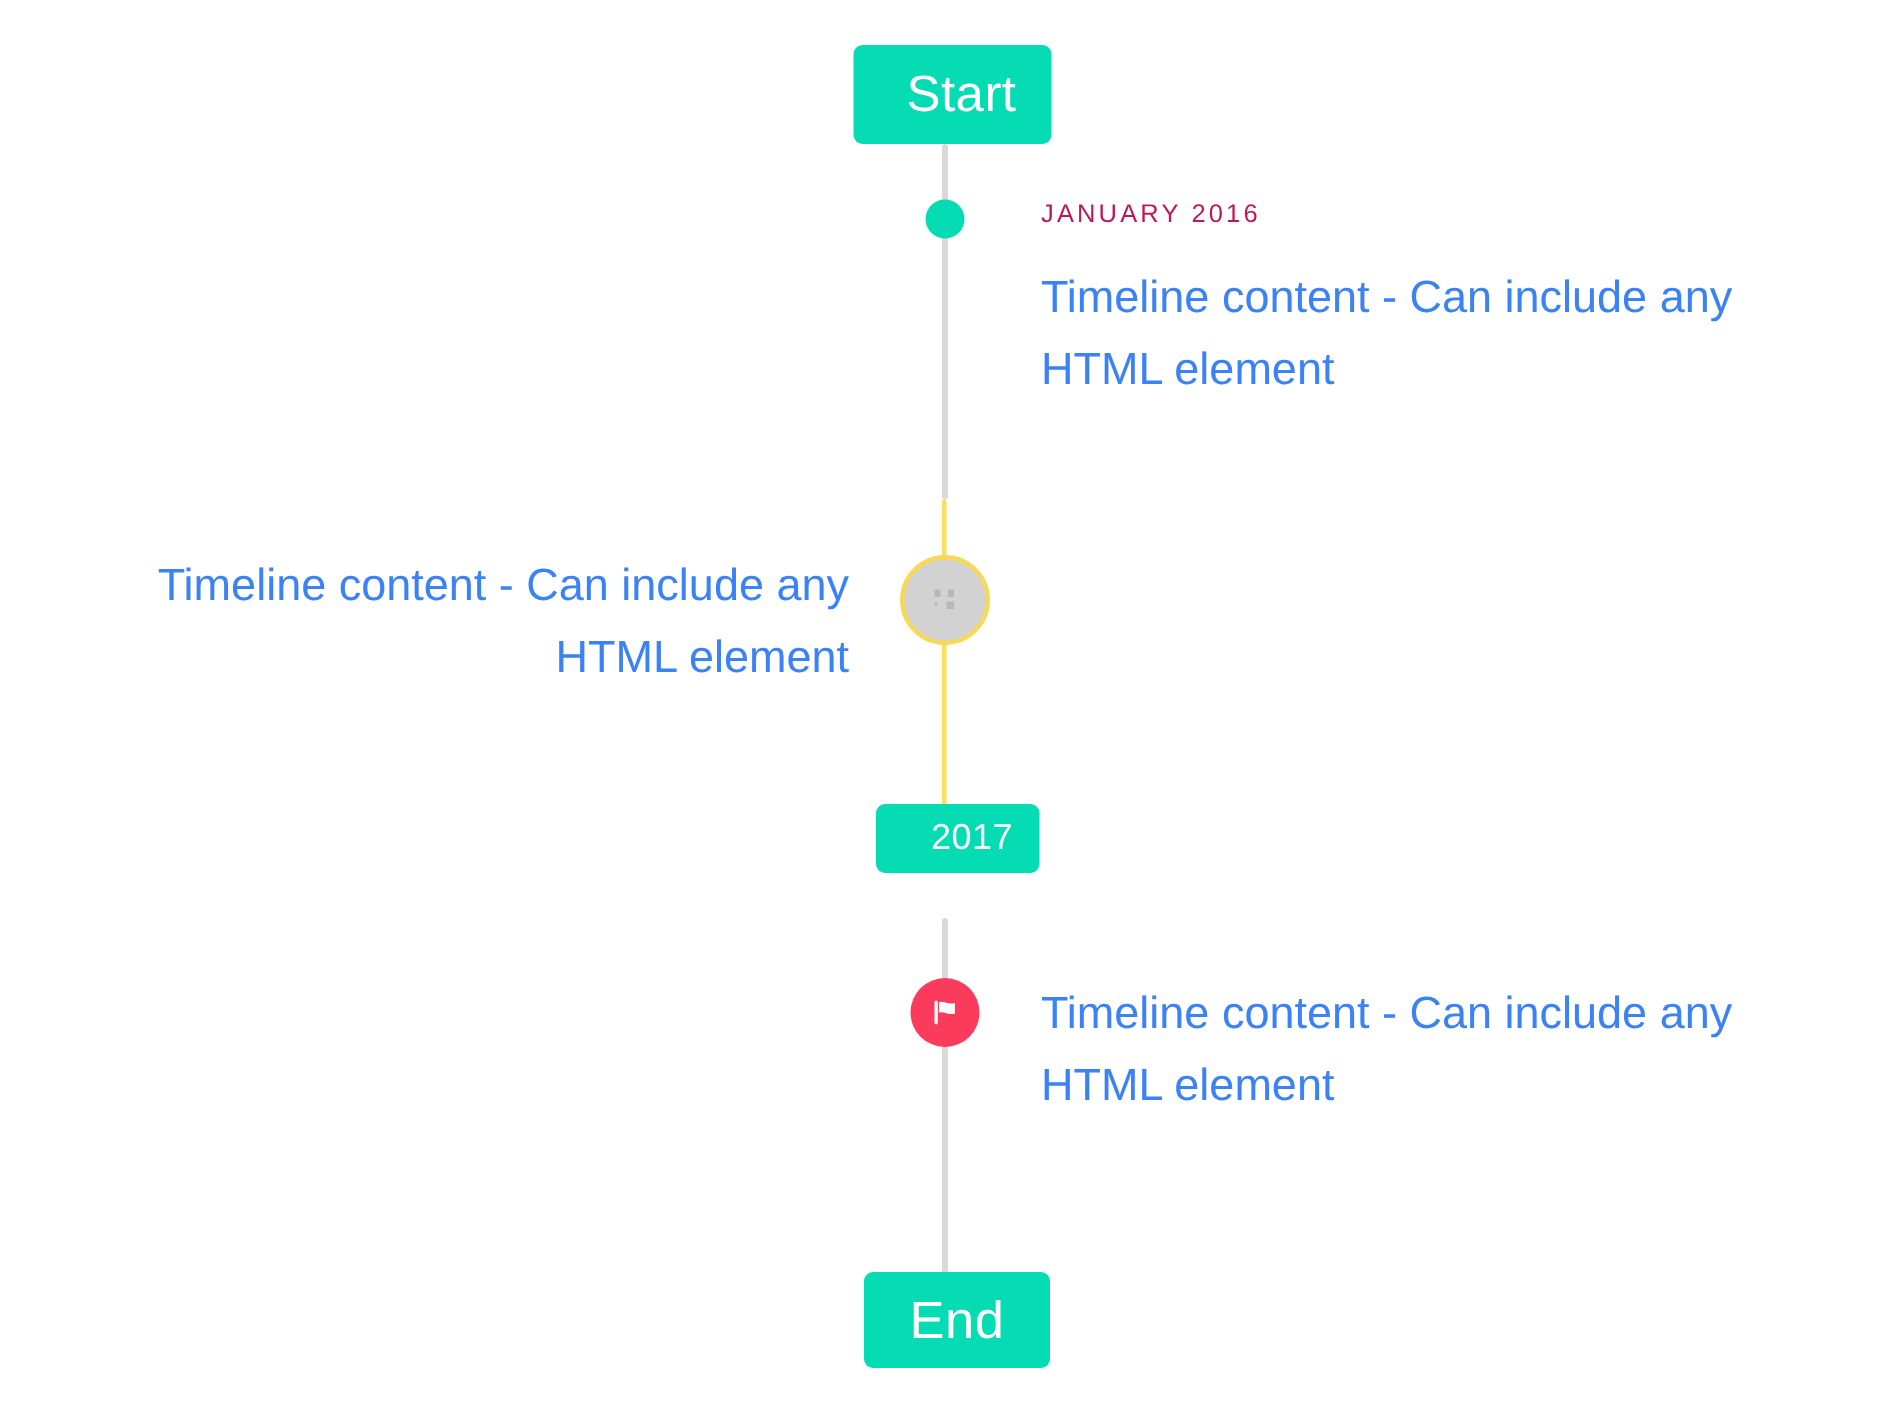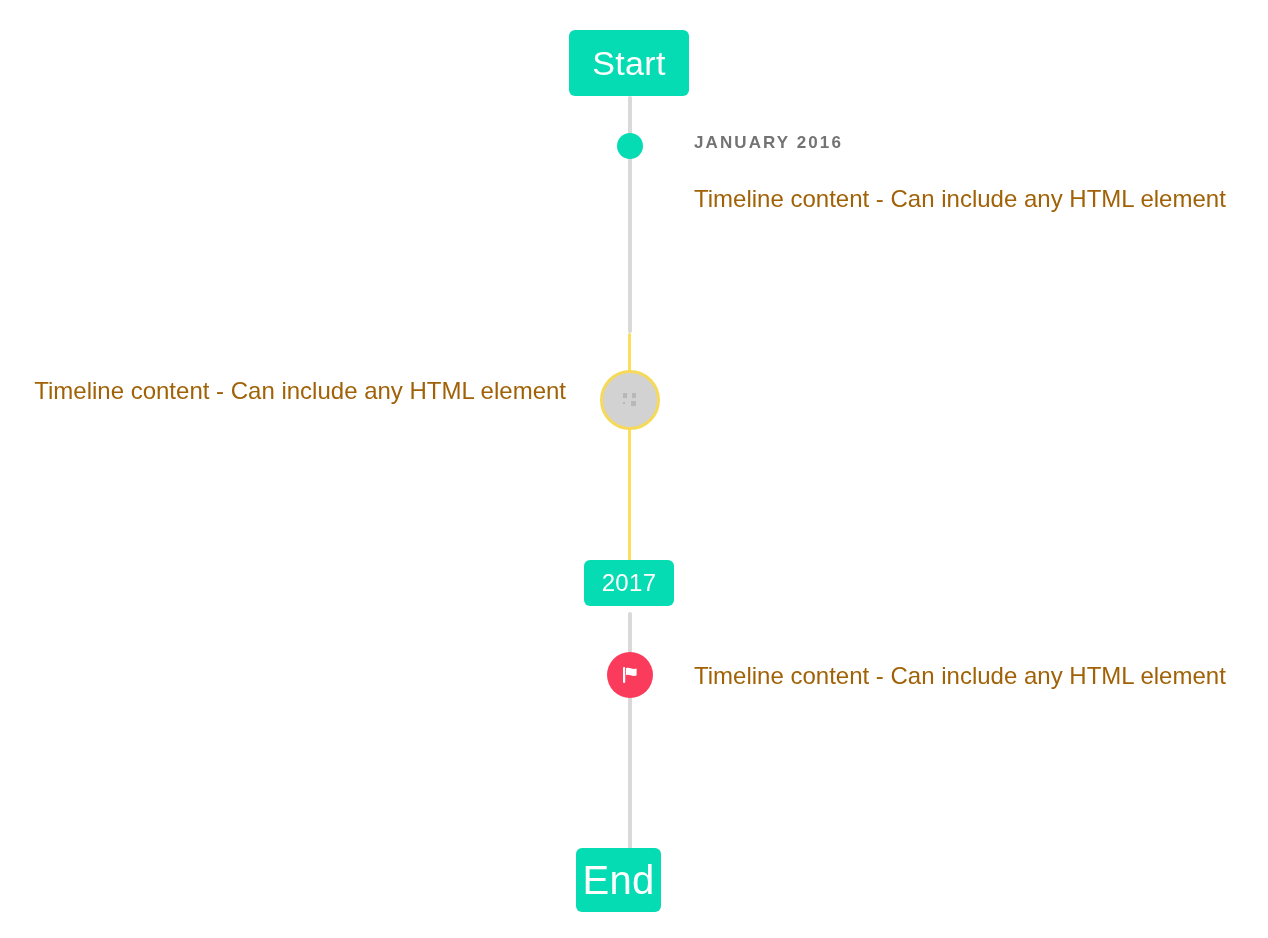--- a/index.html
+++ b/index.html
@@ -36,23 +36,23 @@
     position: absolute;
     background: #05dcb4;
     color: #ffffff;
     border-radius: 6px;
     display: flex;
     align-items: center;
     justify-content: center;
     line-height: 1;
     letter-spacing: 0.3px;
   }
-  .cap-start { left: 569px; top: 30px;  width: 120px; height: 66px; font-size: 34px; }
-  .cap-year  { left: 584px; top: 560px; width: 90px;  height: 46px; font-size: 24px; }
-  .cap-end   { left: 576px; top: 848px; width: 85px; height: 64px; font-size: 40px; }
+  .cap-start { left: 569px; top: 30px;  width: 120px; height: 66px; font-size: 34px; padding-left: 12px; }
+  .cap-year  { left: 584px; top: 536px; width: 90px;  height: 46px; font-size: 24px; padding-left: 19px; }
+  .cap-end   { left: 576px; top: 848px; width: 124px; height: 64px; font-size: 35px; }
 
   
   .marker {
     position: absolute;
     border-radius: 50%;
     display: flex;
     align-items: center;
     justify-content: center;
     box-sizing: border-box;
   }
@@ -76,30 +76,30 @@
     left: 607px; top: 652px;
     width: 46px; height: 46px;
     background: #fb3b5c;
   }
   .marker-flag svg { display: block; }
 
   
   .entry { position: absolute; }
   .entry-date {
     font-size: 17px;
-    font-weight: bold;
+    font-weight: normal;
     letter-spacing: 2.1px;
-    color: #737373;
+    color: #be185d;
     text-transform: uppercase;
     margin: 0 0 22px 0;
   }
   .entry-body {
-    font-size: 24px;
+    font-size: 30px;
     line-height: 48px;
-    color: #a16207;
+    color: #3b82f6;
     margin: 0;
     font-weight: normal;
   }
 
   .entry-right { left: 694px; width: 540px; text-align: left; }
   .entry-left  { left: 34px;  width: 532px; text-align: right; }
 
   .entry-jan   { top: 133px; }
   .entry-feb   { top: 367px; }
   .entry-mar   { top: 652px; }

